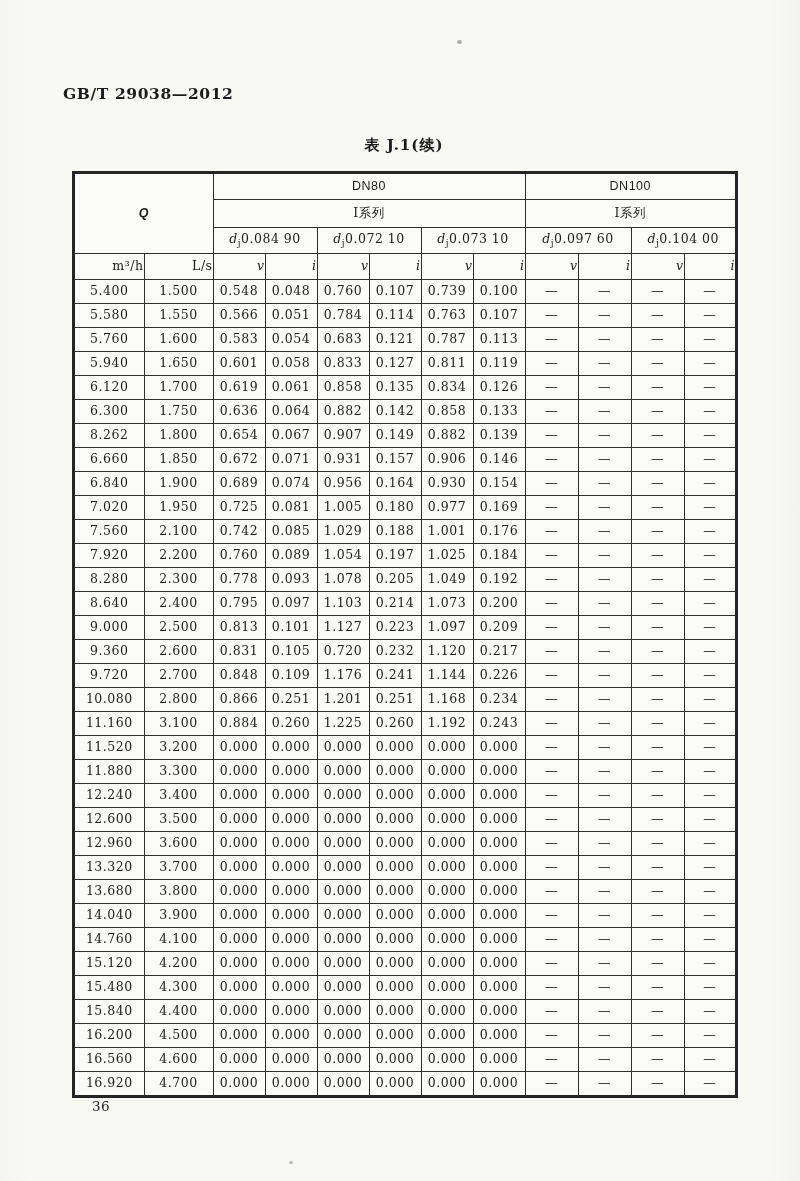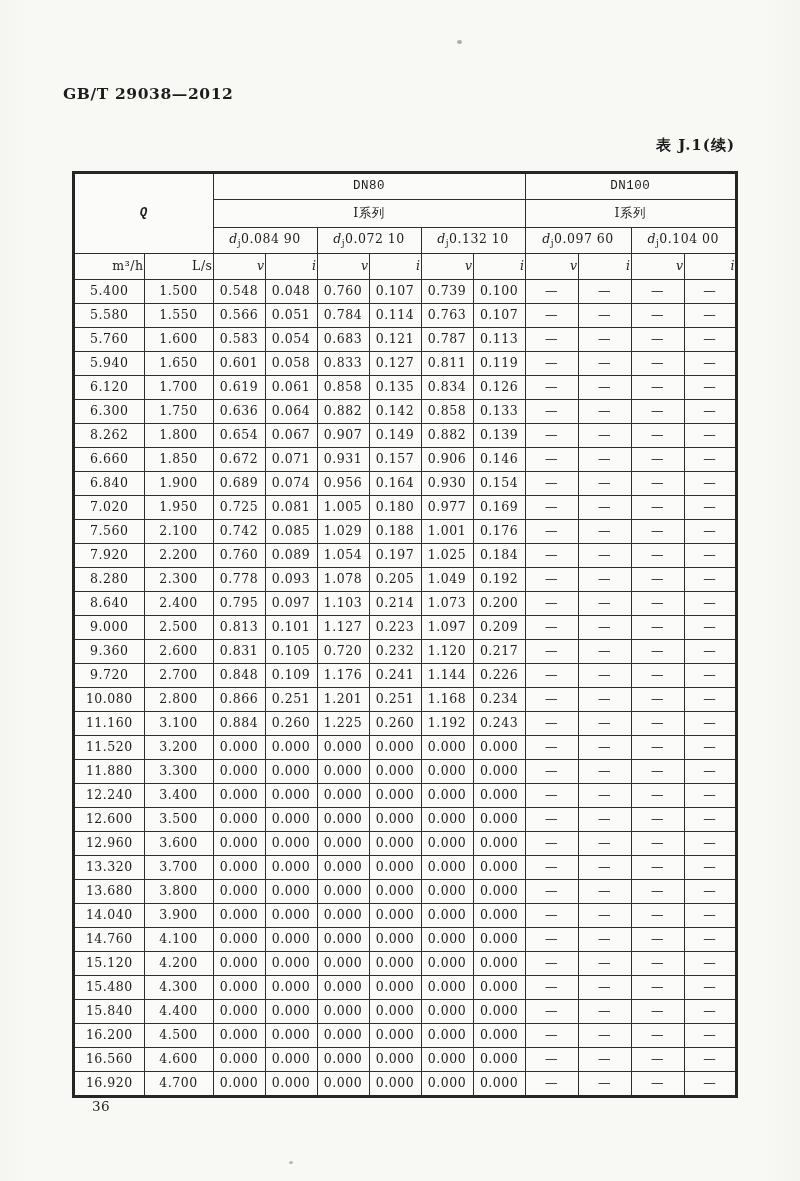--- a/index.html
+++ b/index.html
@@ -22,21 +22,21 @@
     top: 84px;
     font-size: 15.5px;
     font-weight: bold;
     letter-spacing: 0.6px;
   }
   .table-title {
     position: absolute;
     left: 73px;
     top: 136px;
     width: 662px;
-    text-align: right;
+    text-align: center;
     font-size: 15px;
     font-weight: bold;
     letter-spacing: 1px;
   }
   table.data-table {
     position: absolute;
     left: 73px;
     top: 172px;
     width: 662px;
     border-collapse: collapse;
@@ -51,21 +51,21 @@
     padding: 0;
     line-height: 1;
     letter-spacing: 0.5px;
     overflow: hidden;
     white-space: nowrap;
   }
   table.data-table {
     border: 2px solid #262626;
     box-shadow: 0 0 0 1px #262626;
   }
-  tr.hdr-dn td      { height: 25px; font-size: 12.5px; font-family: Liberation Mono, monospace; }
+  tr.hdr-dn td      { height: 25px; font-size: 12.5px; font-family: Liberation Sans, sans-serif; }
   tr.hdr-series td  { height: 27px; font-size: 12.5px; }
   tr.hdr-d td       { height: 25px; }
   tr.hdr-units td   { height: 25px; text-align: right; }
   tr.data-row td    { height: 23px; }
   .q-label { font-size: 14px; font-style: italic; font-weight: bold; }
   .vi { font-style: italic; font-size: 13px; }
   .d-cell i { font-style: italic; }
   .d-cell sub { font-size: 9px; vertical-align: -3px; }
   .page-number {
     position: absolute;
@@ -112,21 +112,21 @@
         <td colspan="6">DN80</td>
         <td colspan="4">DN100</td>
       </tr>
       <tr class="hdr-series">
         <td colspan="6">Ⅰ系列</td>
         <td colspan="4">Ⅰ系列</td>
       </tr>
       <tr class="hdr-d" id="row-diameters">
       <td colspan="2" class="d-cell"><i>d</i><sub>j</sub><span>0.084 90</span></td>
           <td colspan="2" class="d-cell"><i>d</i><sub>j</sub><span>0.072 10</span></td>
-          <td colspan="2" class="d-cell"><i>d</i><sub>j</sub><span>0.132 10</span></td>
+          <td colspan="2" class="d-cell"><i>d</i><sub>j</sub><span>0.073 10</span></td>
           <td colspan="2" class="d-cell"><i>d</i><sub>j</sub><span>0.097 60</span></td>
           <td colspan="2" class="d-cell"><i>d</i><sub>j</sub><span>0.104 00</span></td>
         </tr>
       <tr class="hdr-units" id="row-units">
         <td>m³/h</td>
         <td>L/s</td>
       <td class="vi">v</td>
           <td class="vi">i</td>
           <td class="vi">v</td>
           <td class="vi">i</td>

